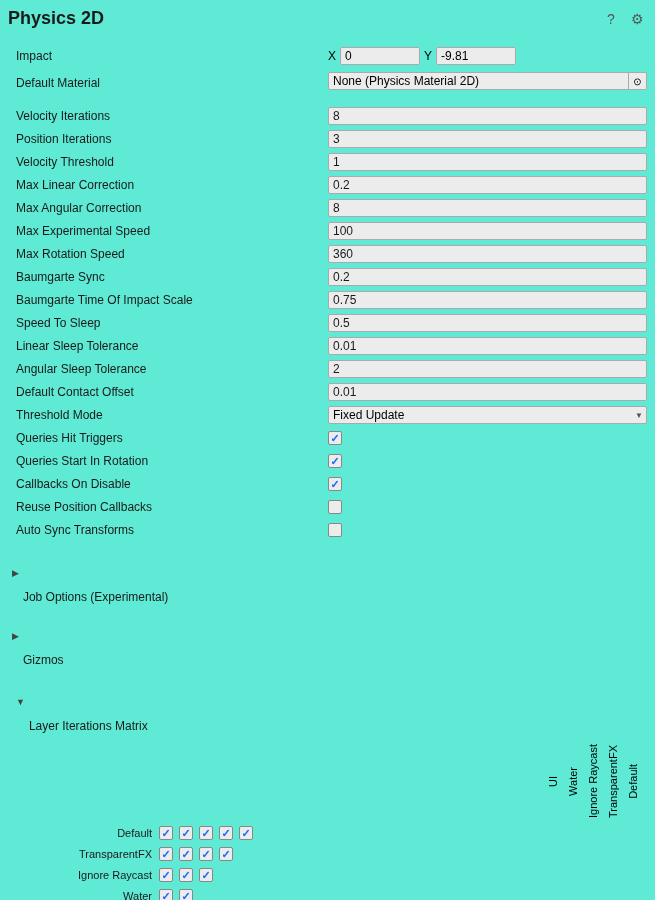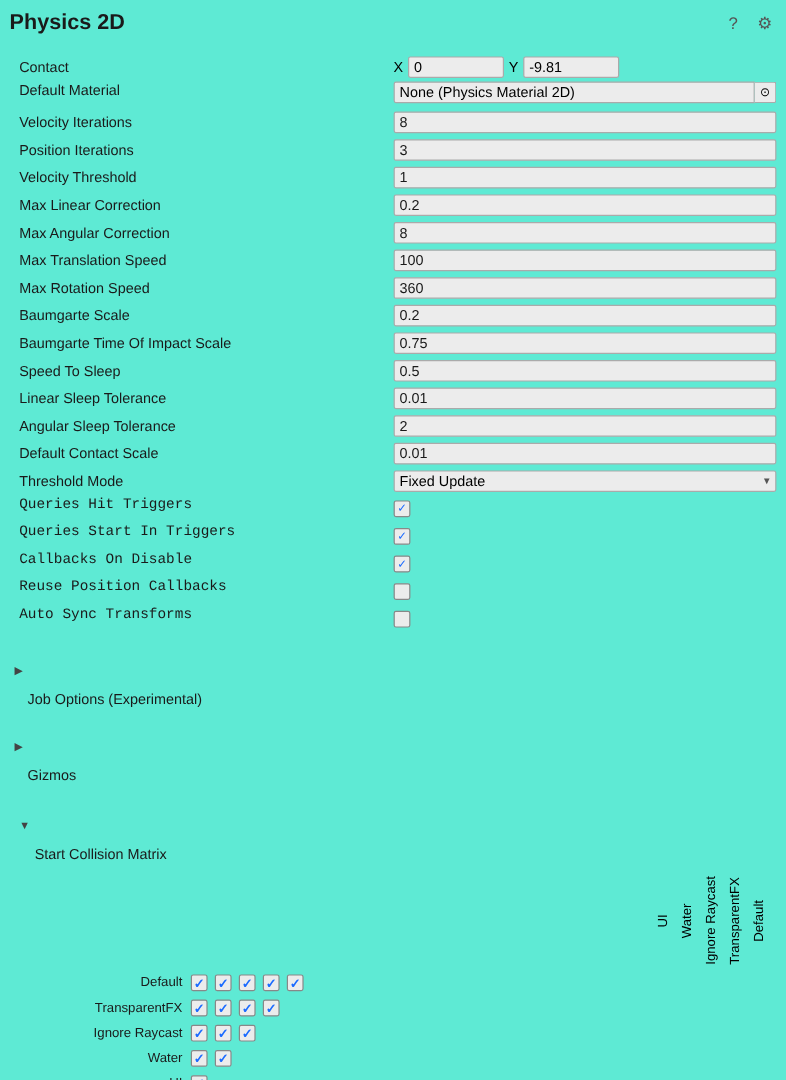--- a/index.html
+++ b/index.html
@@ -122,23 +122,23 @@
       position: absolute;
       right: 4px;
       top: 50%;
       transform: translateY(-50%);
       font-size: 8px;
       pointer-events: none;
       color: #555;
     }
     .material-row {
       display: flex;
-      align-items: flex-start;
-      min-height: 22px;
-      margin-bottom: 1px;
+      align-items: flex-end;
+      min-height: 22px;
+      margin-bottom: 15px;
     }
     .material-value {
       flex: 1;
       display: flex;
       align-items: center;
     }
     .material-input {
       flex: 1;
       height: 18px;
       background: #ececec;
@@ -156,23 +156,23 @@
       border-left: none;
       border-radius: 0 2px 2px 0;
       display: flex;
       align-items: center;
       justify-content: center;
       cursor: pointer;
       font-size: 10px;
     }
     .checkbox-row {
       display: flex;
+      align-items: center;
       min-height: 22px;
       margin-bottom: 1px;
-      font-family: Liberation Mono, monospace;
     }
     .checkbox-value {
       flex: 1;
       display: flex;
       align-items: center;
     }
     .checkbox {
       width: 14px;
       height: 14px;
       border: 1px solid #888;
@@ -271,21 +271,21 @@
 <div class="panel">
   <div class="panel-header">
     <span class="panel-title">Physics 2D</span>
     <div class="header-icons">
       <span class="header-icon">?</span>
       <span class="header-icon">⚙</span>
     </div>
   </div>
 
   <div class="gravity-row">
-    <span class="label">Contact</span>
+    <span class="label">Impact</span>
     <div class="gravity-inputs">
       <span class="gravity-axis-label">X</span>
       <input class="gravity-input" type="text" value="0" style="">
       <span class="gravity-axis-label">Y</span>
       <input class="gravity-input" type="text" value="-9.81" style="">
     </div>
   </div>
 
   <div class="material-row">
     <span class="label">Default Material</span>
@@ -324,35 +324,35 @@
   </div>
 
   <div class="row">
     <span class="label">Max Angular Correction</span>
     <div class="value">
       <input class="input-field" type="text" value="8" style="">
     </div>
   </div>
 
   <div class="row">
-    <span class="label">Max Translation Speed</span>
+    <span class="label">Max Experimental Speed</span>
     <div class="value">
       <input class="input-field" type="text" value="100" style="">
     </div>
   </div>
 
   <div class="row">
     <span class="label">Max Rotation Speed</span>
     <div class="value">
       <input class="input-field" type="text" value="360" style="">
     </div>
   </div>
 
   <div class="row">
-    <span class="label">Baumgarte Scale</span>
+    <span class="label">Baumgarte Sync</span>
     <div class="value">
       <input class="input-field" type="text" value="0.2" style="">
     </div>
   </div>
 
   <div class="row">
     <span class="label">Baumgarte Time Of Impact Scale</span>
     <div class="value">
       <input class="input-field" type="text" value="0.75" style="">
     </div>
@@ -373,21 +373,21 @@
   </div>
 
   <div class="row">
     <span class="label">Angular Sleep Tolerance</span>
     <div class="value">
       <input class="input-field" type="text" value="2" style="">
     </div>
   </div>
 
   <div class="row">
-    <span class="label">Default Contact Scale</span>
+    <span class="label">Default Contact Offset</span>
     <div class="value">
       <input class="input-field" type="text" value="0.01" style="">
     </div>
   </div>
 
   <div class="dropdown-row">
     <span class="label">Threshold Mode</span>
     <div class="dropdown-value">
       <div class="select-wrapper">
         <select class="select-field">
@@ -400,21 +400,21 @@
   </div>
 
   <div class="checkbox-row">
     <span class="label">Queries Hit Triggers</span>
     <div class="checkbox-value">
       <div class="checkbox checked"></div>
     </div>
   </div>
 
   <div class="checkbox-row">
-    <span class="label">Queries Start In Triggers</span>
+    <span class="label">Queries Start In Rotation</span>
     <div class="checkbox-value">
       <div class="checkbox checked"></div>
     </div>
   </div>
 
   <div class="checkbox-row">
     <span class="label">Callbacks On Disable</span>
     <div class="checkbox-value">
       <div class="checkbox checked"></div>
     </div>
@@ -440,21 +440,21 @@
   </div>
 
   <div class="foldout-row">
     <span class="foldout-arrow">▶</span>
     <span class="foldout-label">Gizmos</span>
   </div>
 
   <div class="layer-matrix-section">
     <div class="layer-matrix-header">
       <span class="foldout-arrow">▼</span>
-      <span class="foldout-label">Start Collision Matrix</span>
+      <span class="foldout-label">Layer Iterations Matrix</span>
     </div>
 
     <div class="matrix-container">
 
       <div style="display:flex; justify-content:flex-end; margin-bottom:2px; padding-right:4px;">
         <div style="display:flex; align-items:flex-end;">
 
           <div style="width:20px; height:80px; display:flex; align-items:center; justify-content:center; overflow:hidden;">
             <span style="writing-mode:vertical-rl; transform:rotate(180deg); font-size:11px; white-space:nowrap;">UI</span>
           </div>

